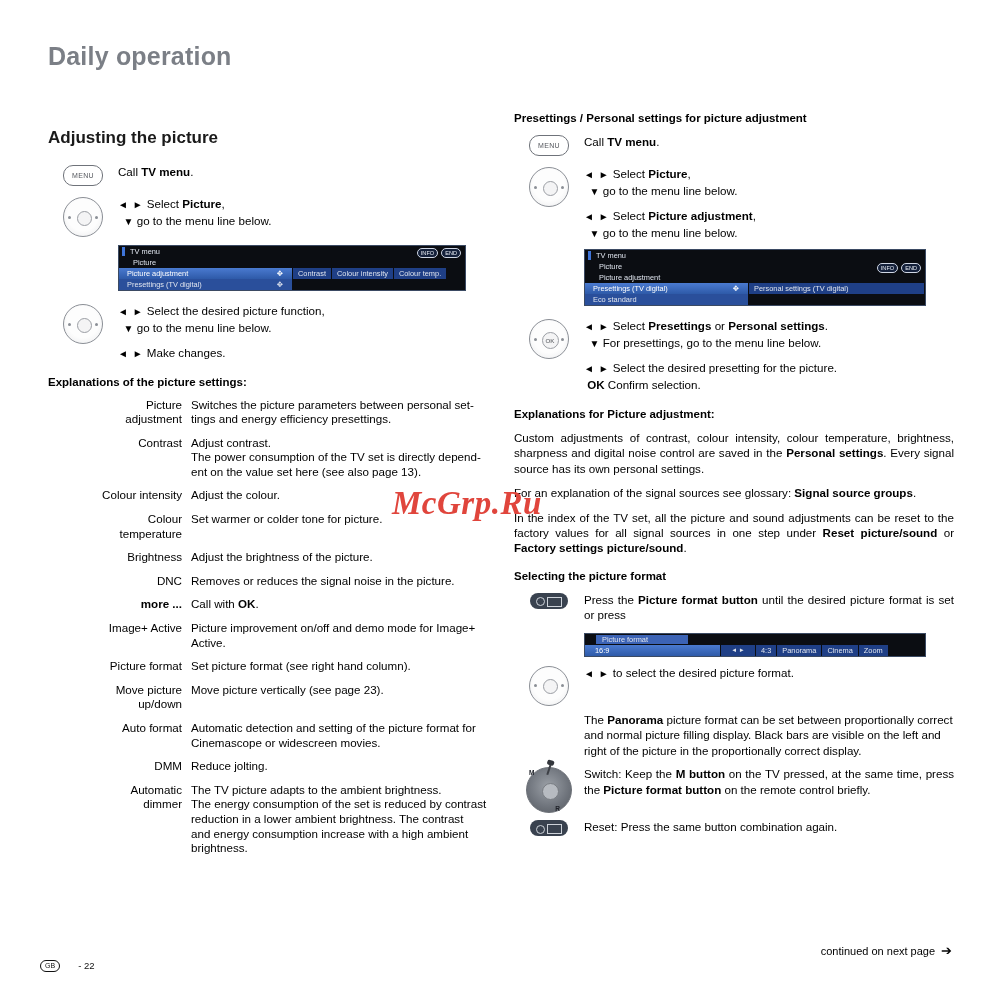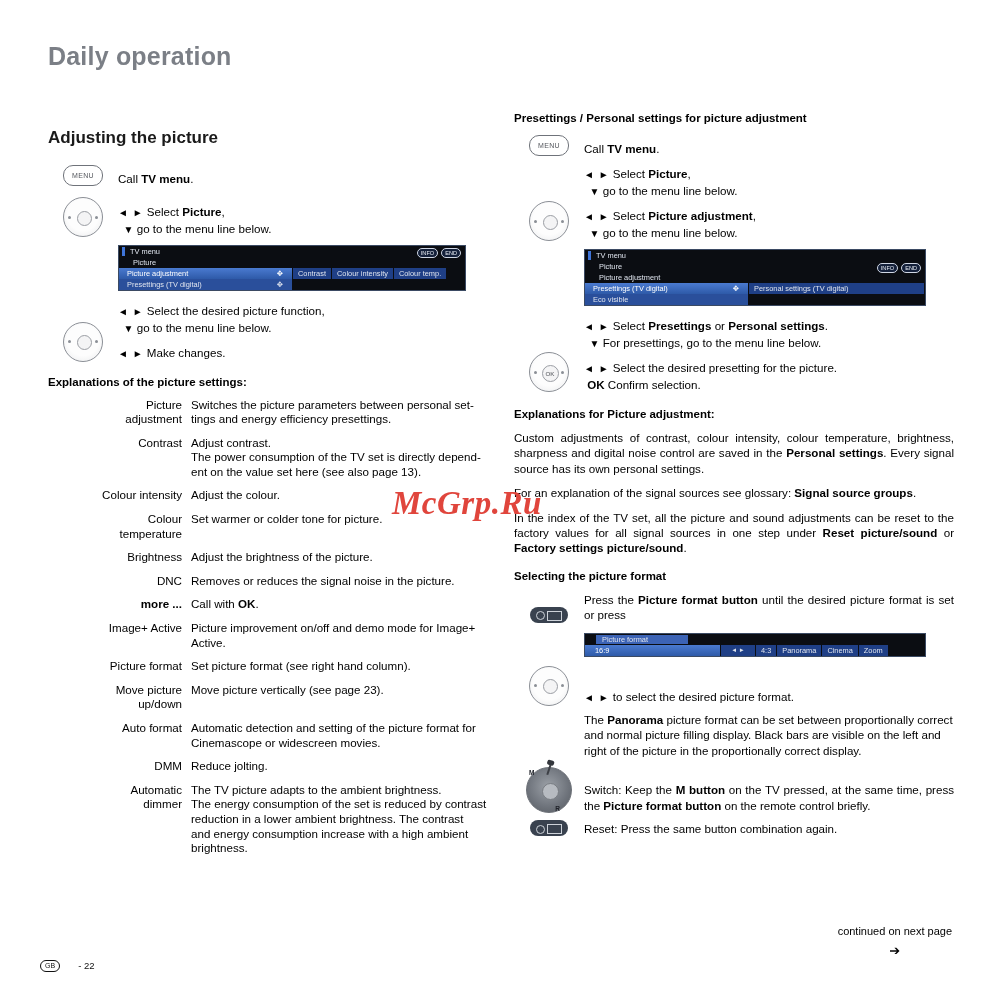--- a/index.html
+++ b/index.html
@@ -50,21 +50,21 @@
   }
   h3.sub {
     font-size: 11.5px;
     font-weight: bold;
     margin: 0 0 10px 0;
     color: #000;
   }
   
   .step {
     display: flex;
-    align-items: flex-end;
+    align-items: flex-start;
     margin-bottom: 4px;
   }
   .step .icon-col {
     width: 70px;
     min-width: 70px;
     display: flex;
     justify-content: center;
     padding-top: 1px;
   }
   .step .txt-col {
@@ -325,21 +325,20 @@
     line-height: 8px;
   }
   .continued {
     position: absolute;
     right: 48px;
     bottom: 42px;
     font-size: 11px;
     display: flex;
     align-items: center;
     gap: 6px;
-    flex-direction: column;
   }
   .continued .arrow { font-size: 13px; }
   
   .watermark {
     position: absolute;
     left: 392px;
     top: 485px;
     font-family: "Liberation Serif", serif;
     font-size: 33px;
     font-weight: bold;
@@ -534,21 +533,21 @@
         </div>
         <div class="tabline">
           <div class="cell sel leftcol" style="width:150px;min-width:150px;">
             <span>Presettings (TV digital)</span>
             <span style="margin-left:auto; margin-right:4px;">✥</span>
           </div>
           <div class="cell blue" style="flex:1;">Personal settings (TV digital)</div>
         </div>
         <div class="tabline">
           <div class="cell blue2 leftcol" style="width:150px;min-width:150px;">
-            <span>Eco visible</span>
+            <span>Eco standard</span>
           </div>
           <div class="cell dark" style="flex:1;border:none;"></div>
         </div>
       </div>
     </div>
 
     <div class="step">
       <div class="icon-col">
         <div class="dpad ok">
             <span class="dot-l"></span>

